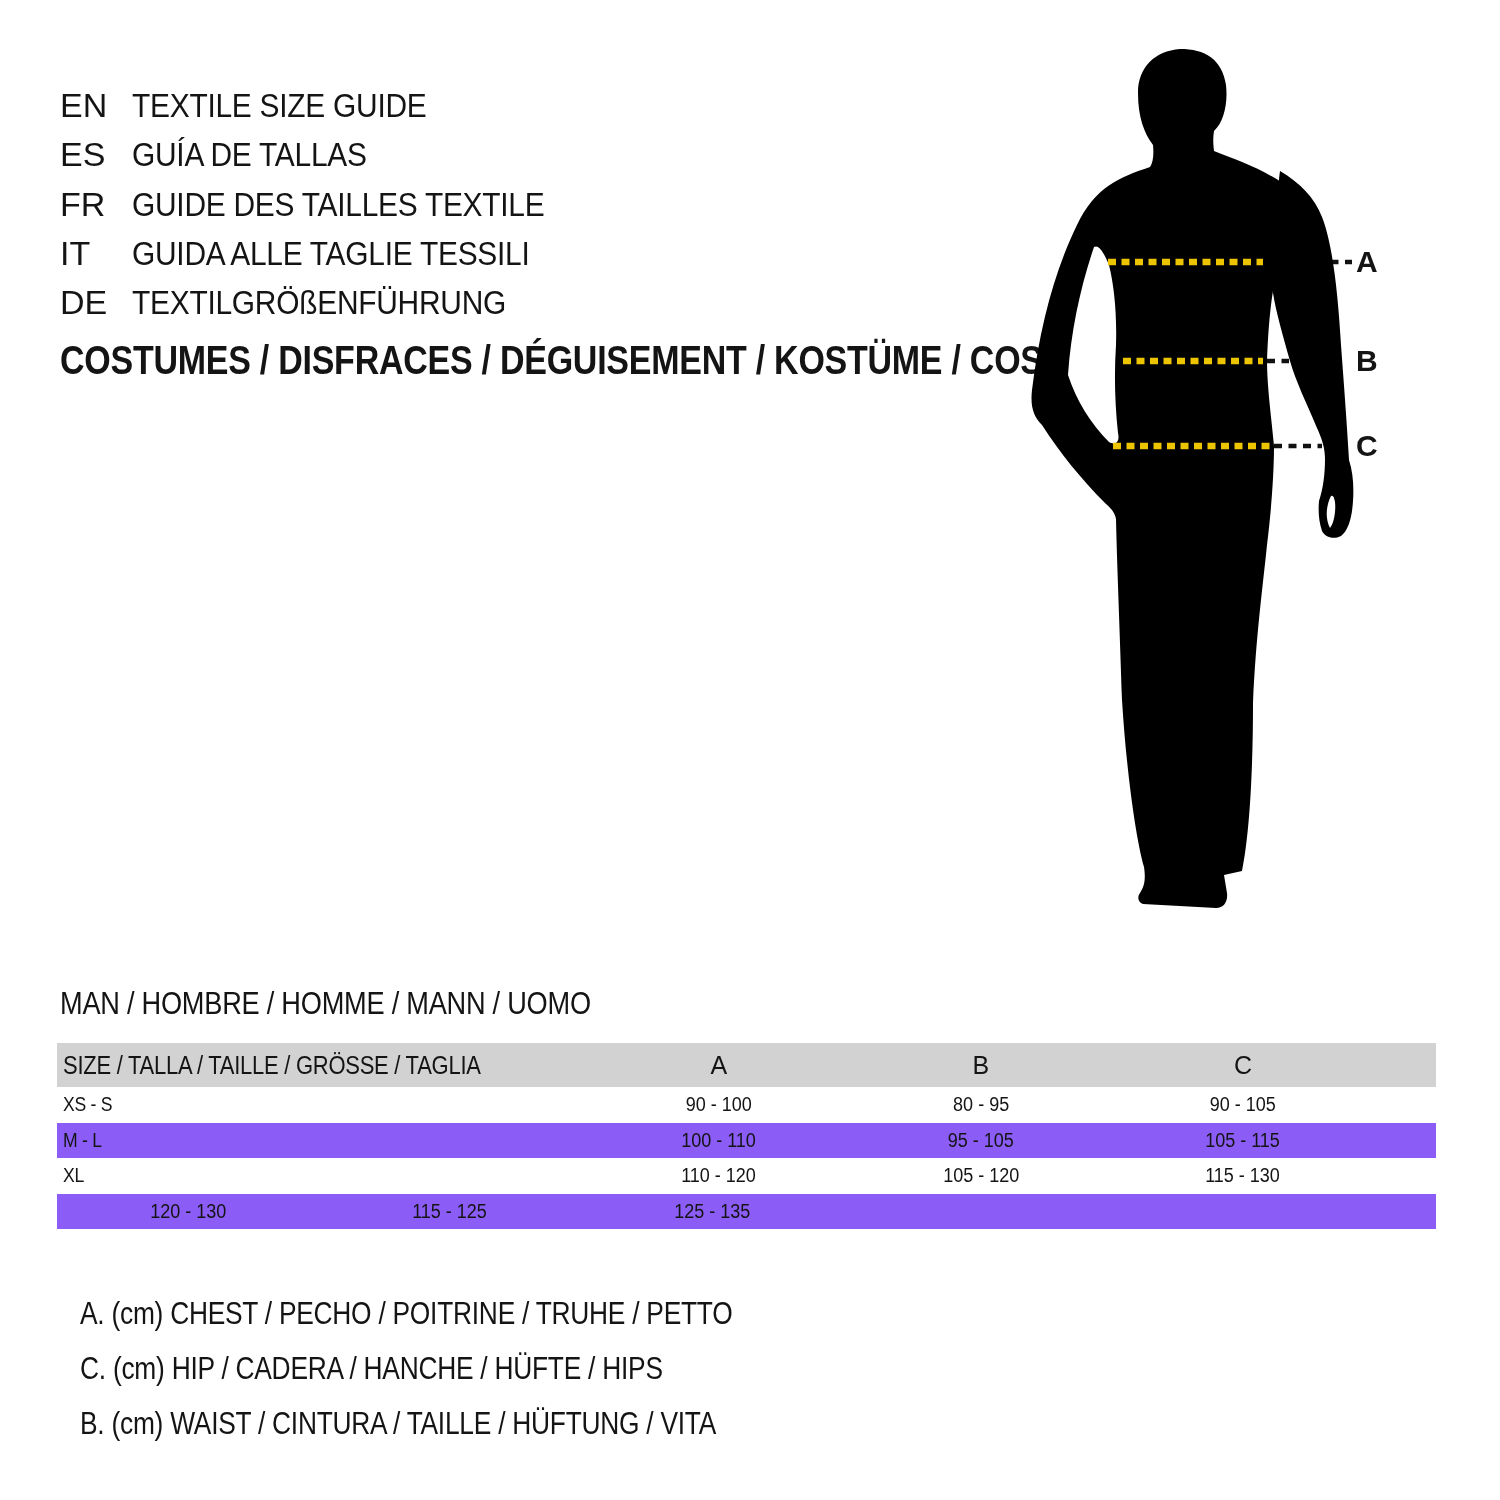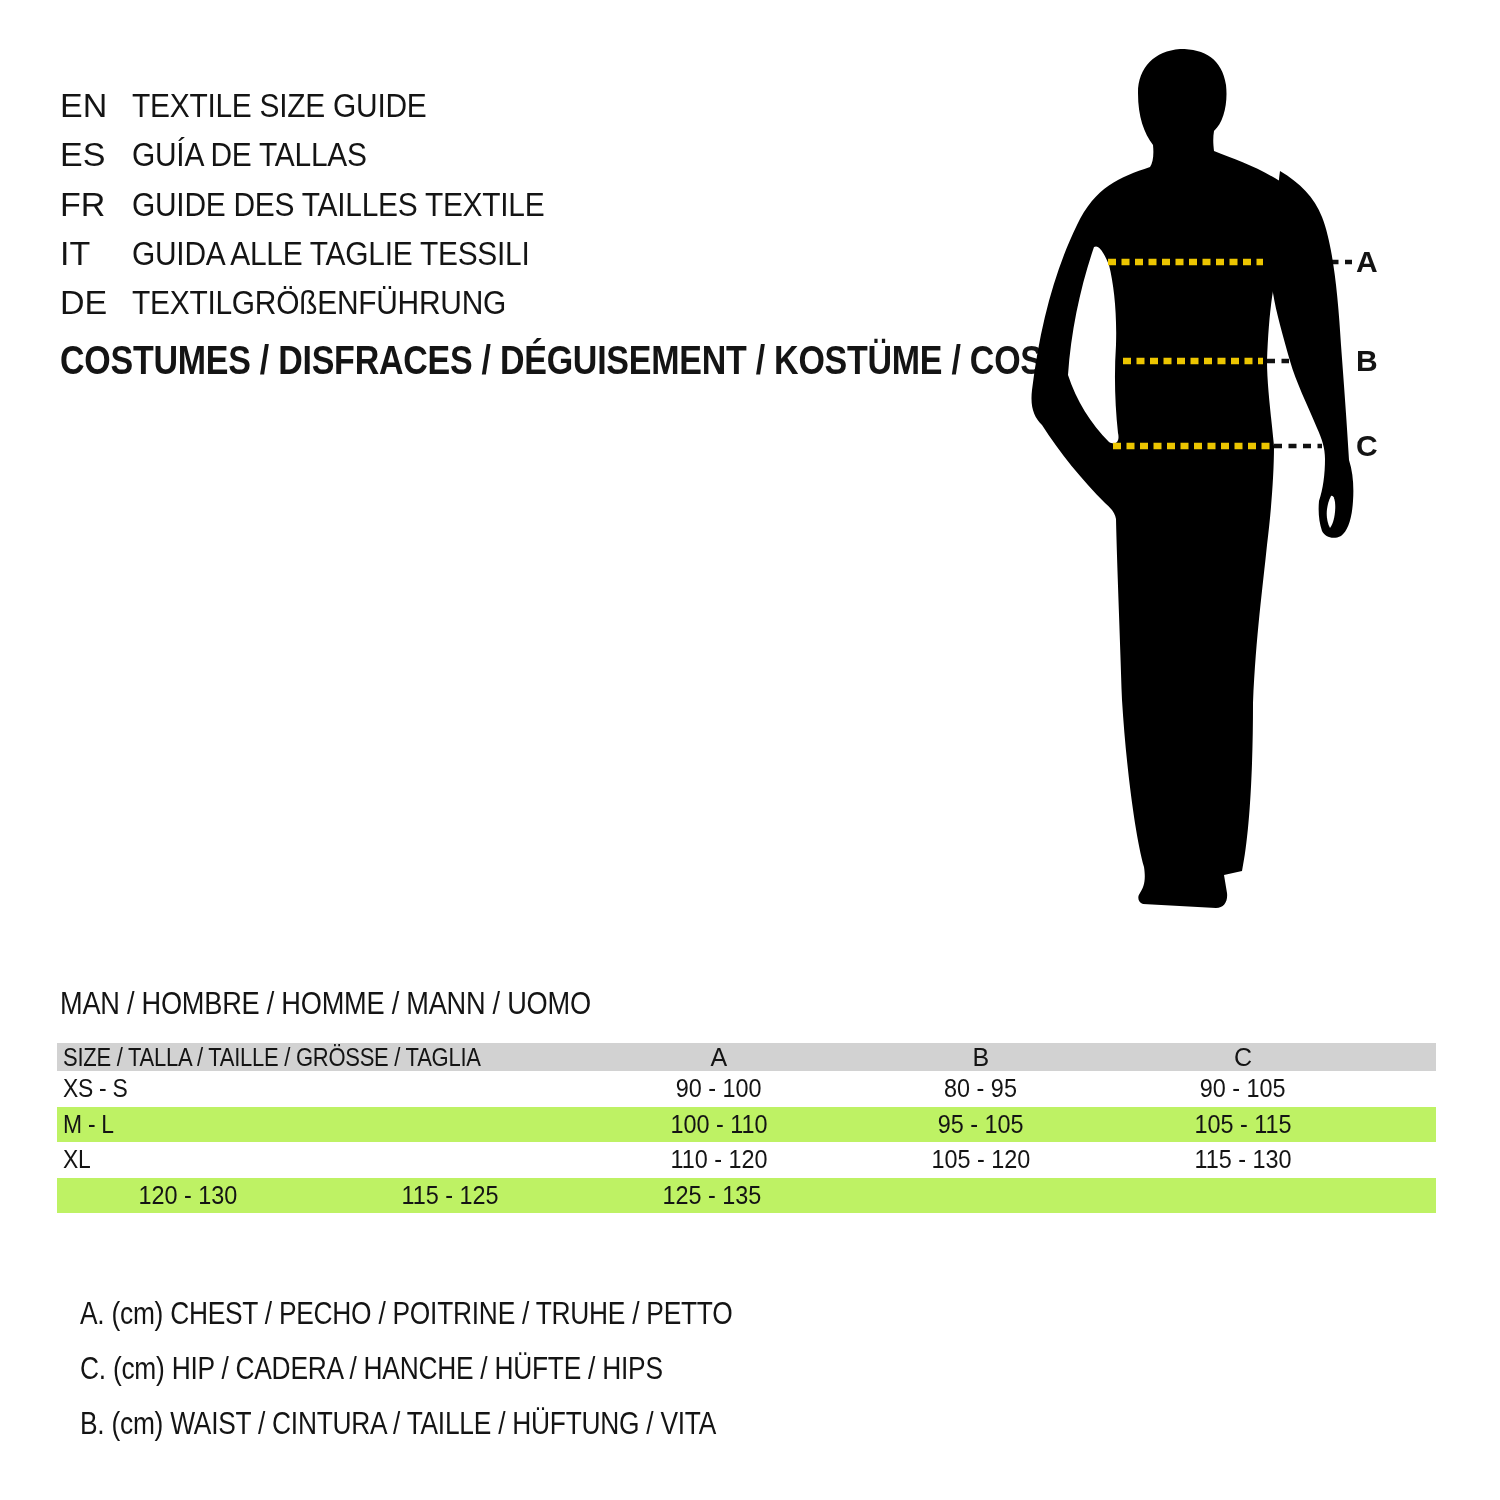--- a/index.html
+++ b/index.html
@@ -19,23 +19,23 @@
   
   .figure{position:absolute;left:1020px;top:45px;width:360px;height:880px;}
   .figure svg{position:absolute;left:0;top:0;}
   .measure-label{position:absolute;left:336px;line-height:30px;font-size:30px;font-weight:700;}
   .ml-a{top:202px;} .ml-b{top:301px;} .ml-c{top:386px;}
   
   .man-title{position:absolute;left:60px;top:985px;height:40px;display:flex;align-items:flex-start;
     font-size:32px;font-weight:400;}
   
   .size-table{position:absolute;left:57px;top:1043px;width:1379px;}
-  .tr{display:flex;height:35.5px;align-items:center;font-size:26px;}
-  .tr.head{height:28px;background:#d2d2d2;font-size:25px;}
-  .tr.stripe{background:#bef264;}
+  .tr{display:flex;height:35.5px;align-items:center;font-size:20px;}
+  .tr.head{height:44px;background:#d2d2d2;font-size:25px;}
+  .tr.stripe{background:#8b5cf6;}
   .td.size{flex:0 0 38.5%;padding-left:6px;box-sizing:border-box;}
   .td.num{flex:0 0 19%;text-align:center;}
   .cond-c{display:inline-block;transform:scaleX(0.9);transform-origin:50% 50%;white-space:nowrap;}
   
   .legend{position:absolute;left:60px;top:1286px;}
   .legend-row{height:55px;display:flex;align-items:center;font-size:31px;font-weight:400;margin-left:20px;}
 </style>
 </head>
 <body>
 

